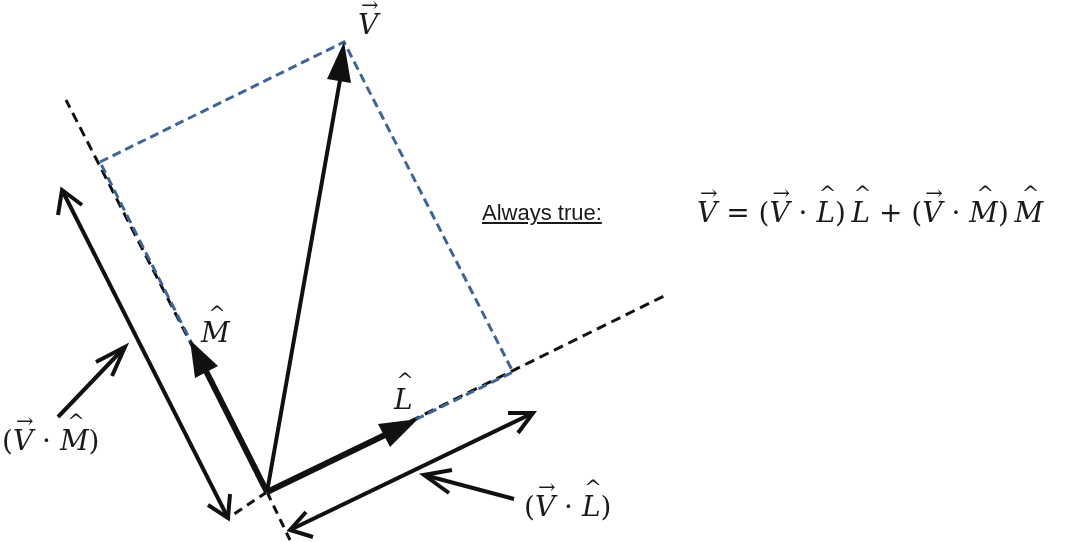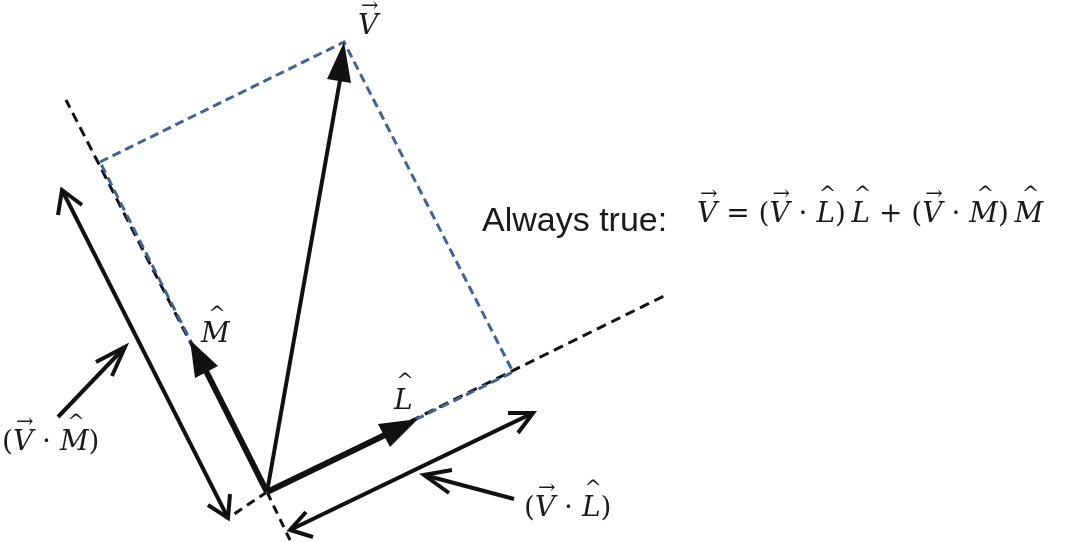--- a/index.html
+++ b/index.html
@@ -3,21 +3,21 @@
 <meta charset="utf-8">
 <style>
   html, body { margin: 0; padding: 0; background: #ffffff; }
   body { width: 1067px; height: 542px; position: relative; overflow: hidden; }
   svg { position: absolute; left: 0; top: 0; }
   .label { position: absolute; color: #1a1a1a; white-space: nowrap; }
   .math { font-family: "DejaVu Serif", serif; font-style: italic; font-size: 28px; }
   .math .up { font-style: normal; }
   .acc { position: relative; display: inline-block; }
   .acc .mk { position: absolute; left: 50%; top: -0.62em; transform: translateX(-40%); font-style: normal; font-size: 0.75em; line-height: 1; }
-  .plain { font-family: "Liberation Sans", sans-serif; font-size: 34px; }
+  .plain { font-family: "Liberation Sans", sans-serif; font-size: 22px; text-decoration: underline; }
 </style>
 </head>
 <body>
 
 <svg width="1067" height="542" viewBox="0 0 1067 542">
   <defs>
     <marker id="fillHead" viewBox="0 0 10 10" refX="9" refY="5" markerWidth="7" markerHeight="7" orient="auto-start-reverse" markerUnits="userSpaceOnUse">
     </marker>
   </defs>
 

